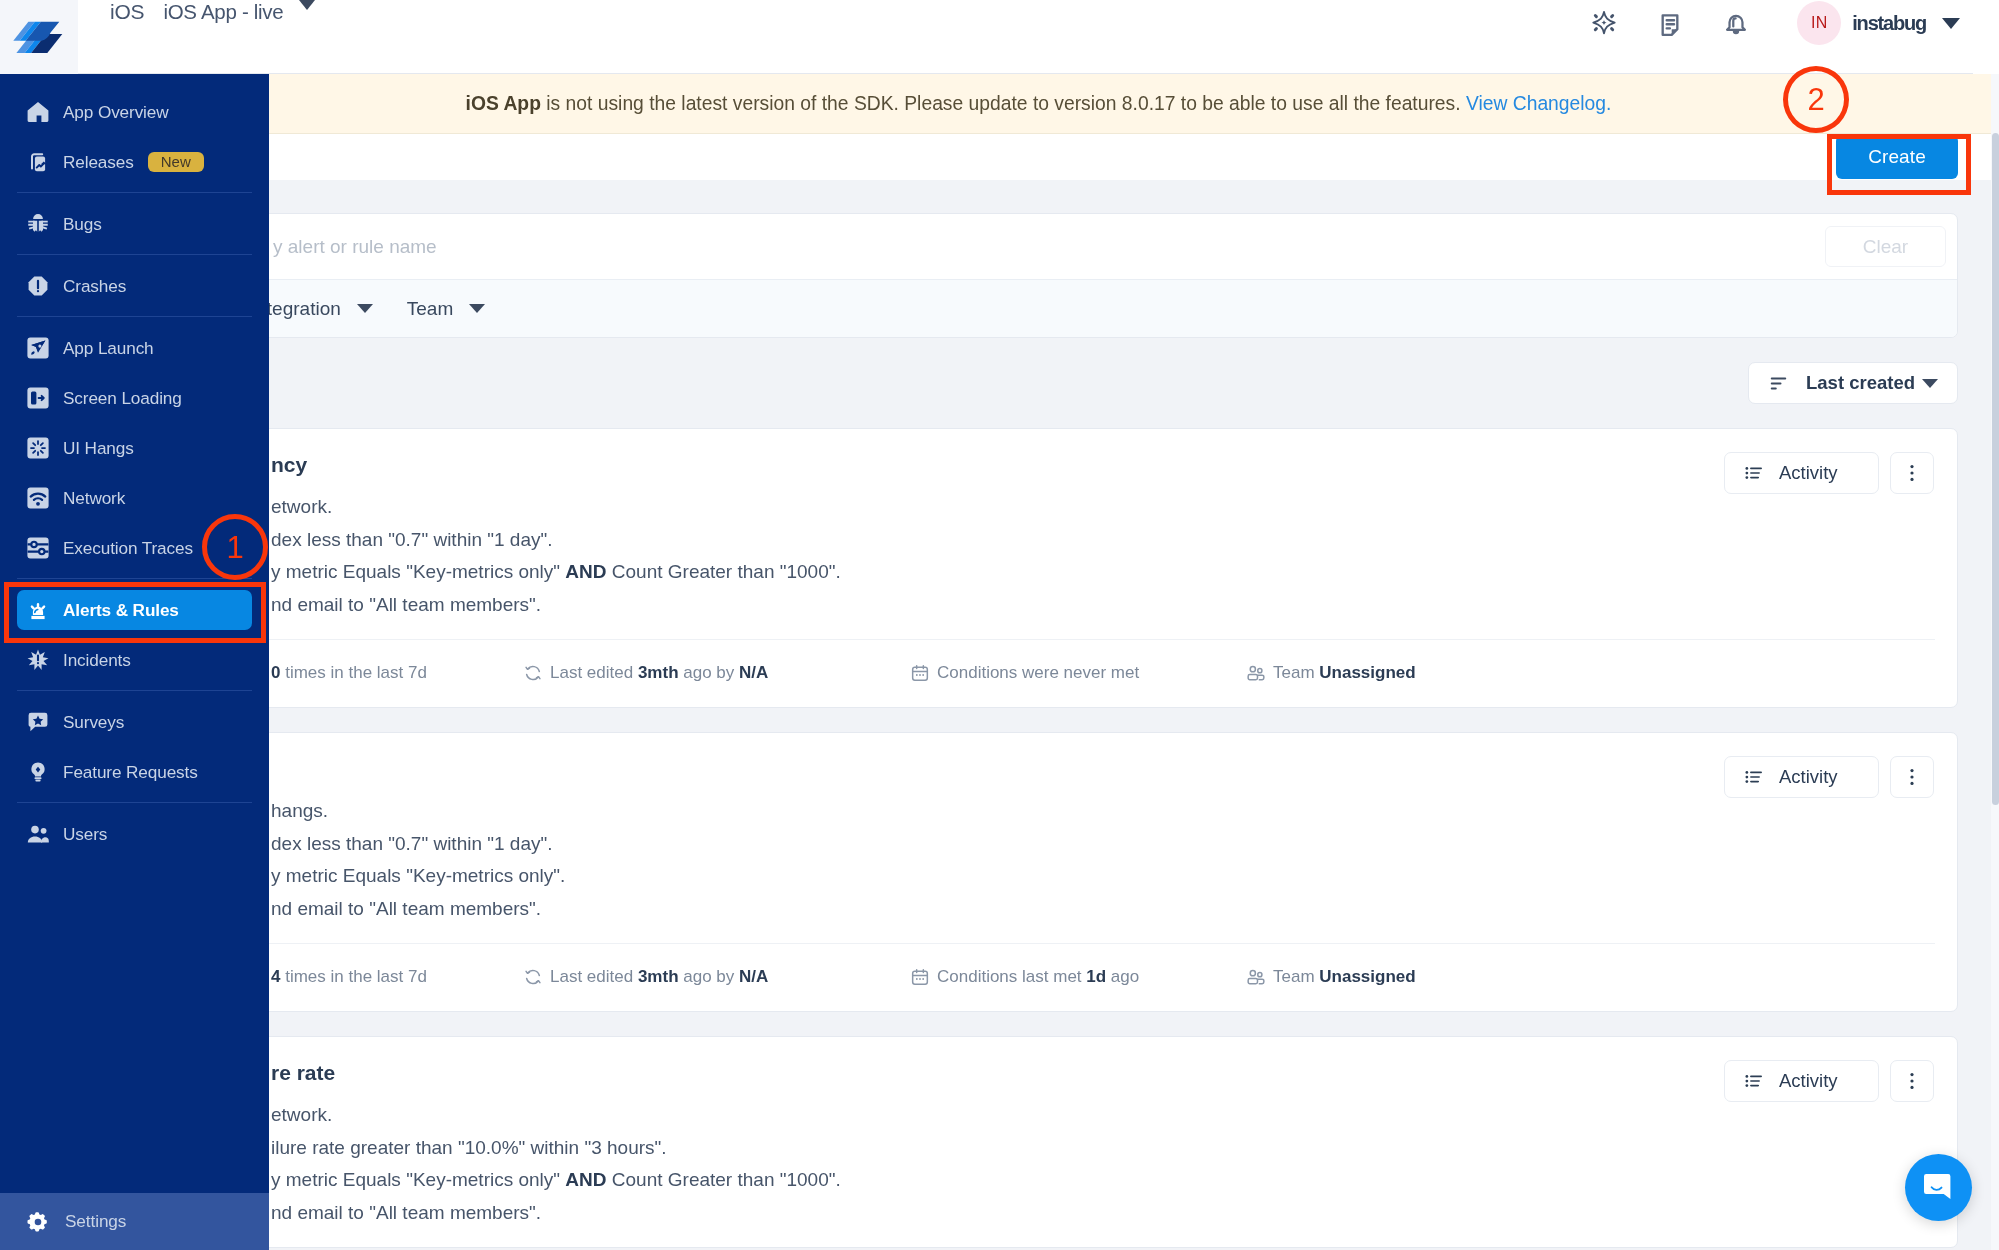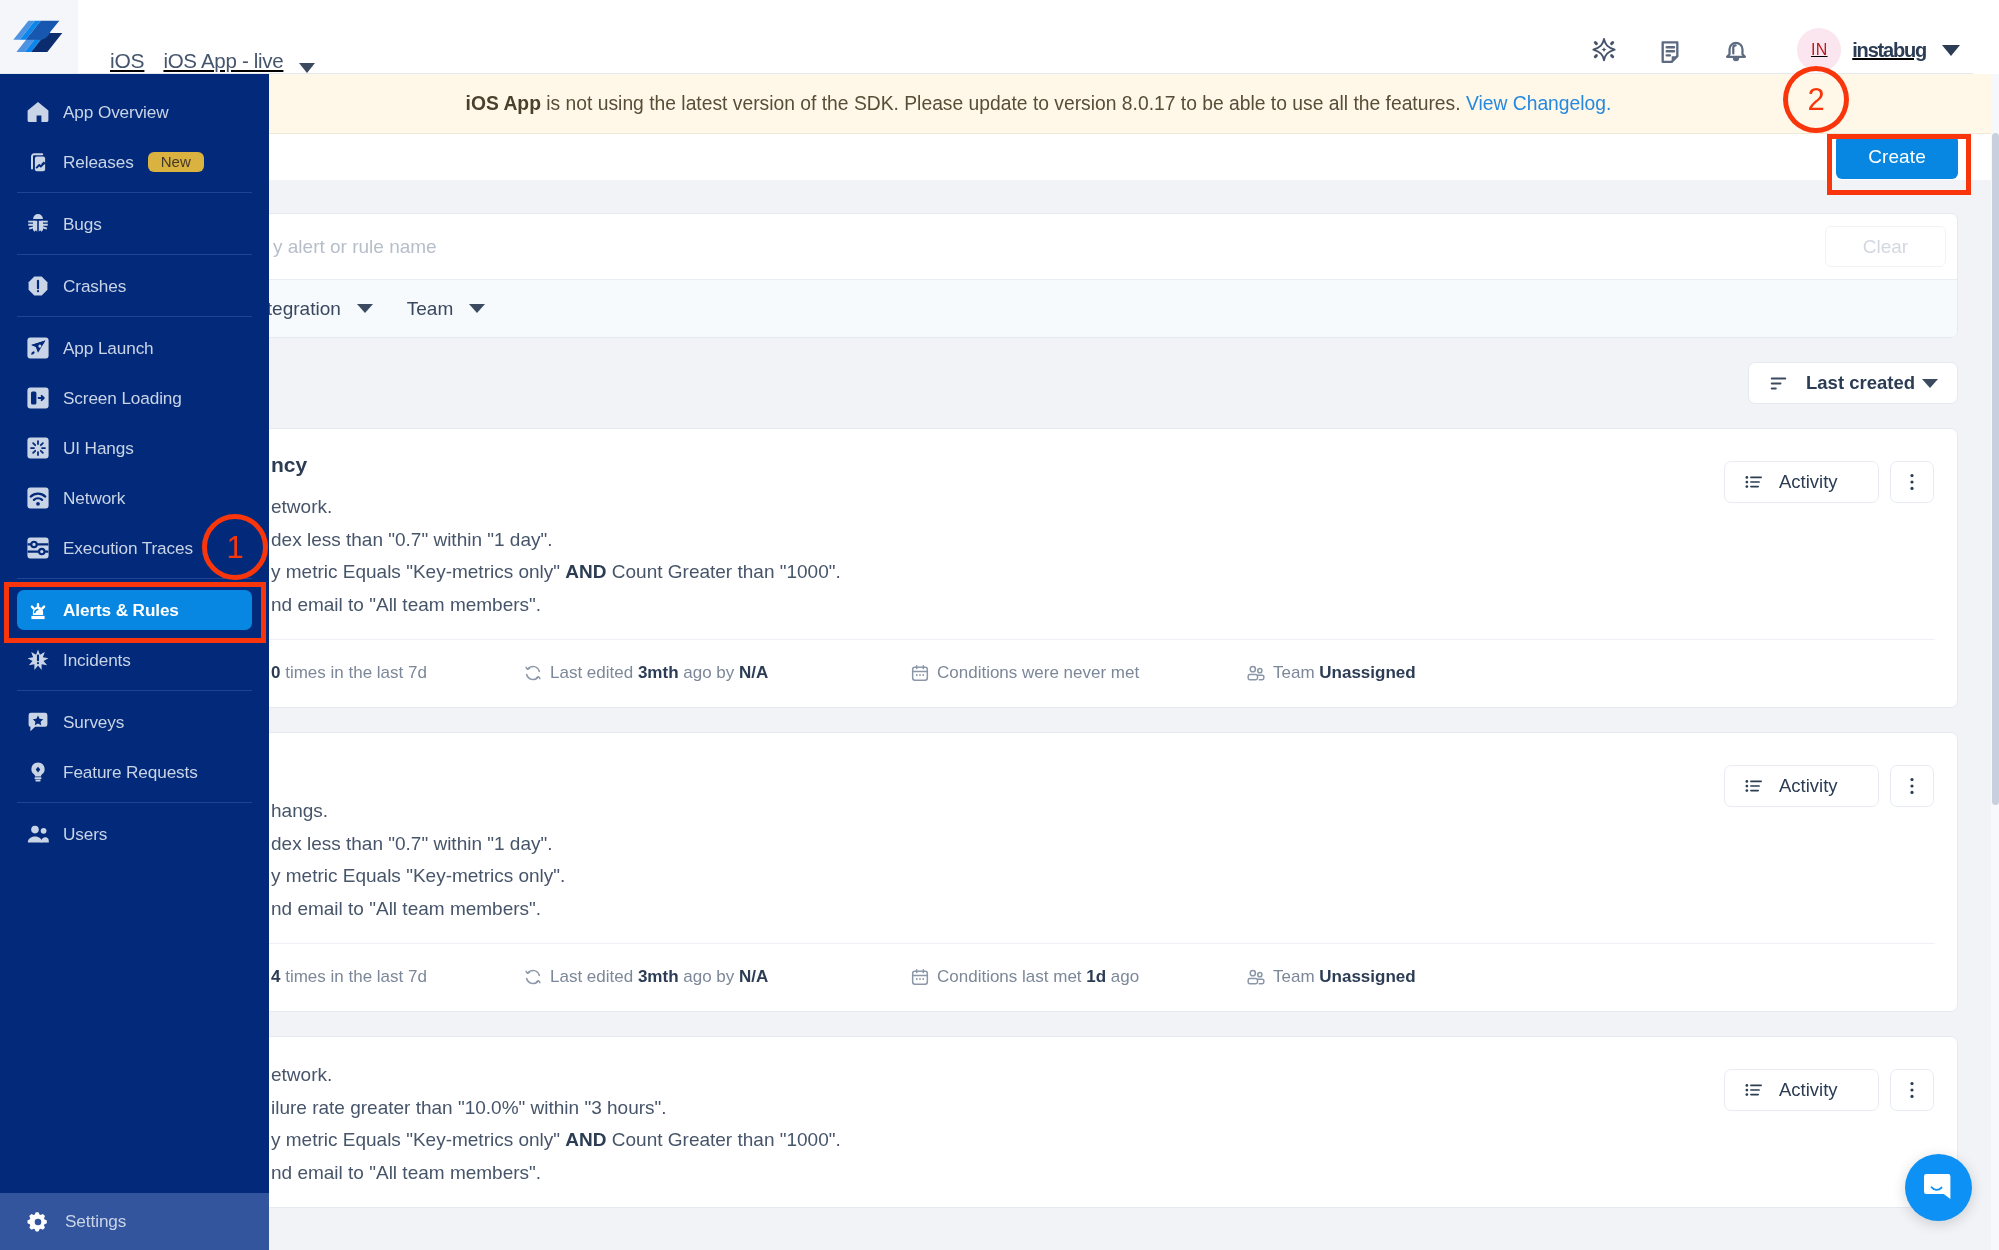--- a/index.html
+++ b/index.html
@@ -8,21 +8,21 @@
     width:1999px; height:1250px; overflow:hidden;
     font-family:"Liberation Sans", sans-serif;
     background:#ffffff;
     -webkit-font-smoothing:antialiased;
   }
   .app { position:relative; width:1999px; height:1250px; overflow:hidden; }
 
   
   .topbar {
     position:absolute; left:0; top:0; width:1973px; height:74px;
-    background:#fff; border-bottom:1px solid #e4e8ef; display:flex; align-items:flex-end; z-index:20;text-decoration:underline;
+    background:#fff; border-bottom:1px solid #e4e8ef; display:flex; align-items:flex-start; z-index:20;
   }
   .logo-box {
     width:78px; height:74px; background:#f4f6fa;
     display:flex; align-items:center; justify-content:center; flex:0 0 78px;
   }
   .platform-label {
     margin-left:32px; font-size:21px; color:#46556e; font-weight:400; letter-spacing:-0.2px;
   }
   .app-name {
     margin-left:19px; font-size:20.5px; color:#46556e; font-weight:400; letter-spacing:-0.3px;
@@ -129,21 +129,21 @@
   }
 
   .card {
     background:#fff; border:1px solid #e5e9f0; border-radius:7px; margin-bottom:24px;
     position:relative;
   }
   .card-body { padding:22px 30px 18px 151px; }
   .card-title { font-size:21px; font-weight:700; color:#2b3c54; margin:0 0 13px 0; height:27px; line-height:27px;}
   .card-line { font-size:19px; color:#47556a; line-height:32.5px; }
   .card-line b { color:#2b3c54; font-weight:700; }
-  .card-actions { position:absolute; right:23px; top:32px; display:flex; }
+  .card-actions { position:absolute; right:23px; top:23px; display:flex; }
   .btn-activity {
     background:#fff; border:1px solid #e8ecf2; border-radius:7px; height:42px; width:155px;
     display:flex; align-items:center; padding:0 18px; font-size:18.5px; color:#2b3c54; font-weight:400;
   }
   .btn-activity .ai { margin-right:14px; display:flex; }
   .btn-kebab {
     background:#fff; border:1px solid #e8ecf2; border-radius:7px; height:42px; width:44px;
     display:flex; align-items:center; justify-content:center; margin-left:11px;
   }
   .card-meta {
@@ -365,20 +365,21 @@
                     <circle cx="16.6" cy="9.2" r="2.5" stroke="#8b97a8" stroke-width="1.8"></circle>
                     <path d="M13.9 14.6h5.6a1.9 1.9 0 0 1 1.9 1.9v1.6a1.9 1.9 0 0 1-1.9 1.9h-4.2" stroke="#8b97a8" stroke-width="1.8" stroke-linejoin="round"></path>
                   </svg>
                 </span>
                 <span><span>Team </span><b>Unassigned</b></span>
               </div>
             </div>
           </div>
           <div class="card">
             <div class="card-body">
+              <div class="card-title">re rate</div>
               <div class="card-line">etwork.</div>
               <div class="card-line">ilure rate greater than "10.0%" within "3 hours".</div>
               <div class="card-line"><span>y metric Equals "Key-metrics only" </span><b>AND</b><span> Count Greater than "1000".</span></div>
               <div class="card-line">nd email to "All team members".</div>
             </div>
             <div class="card-actions">
               <div class="btn-activity">
                 <span class="ai">
                   <svg width="22" height="22" viewBox="0 0 24 24" fill="none">
                     <circle cx="4.2" cy="7" r="1.5" fill="#2c3e54"></circle>

